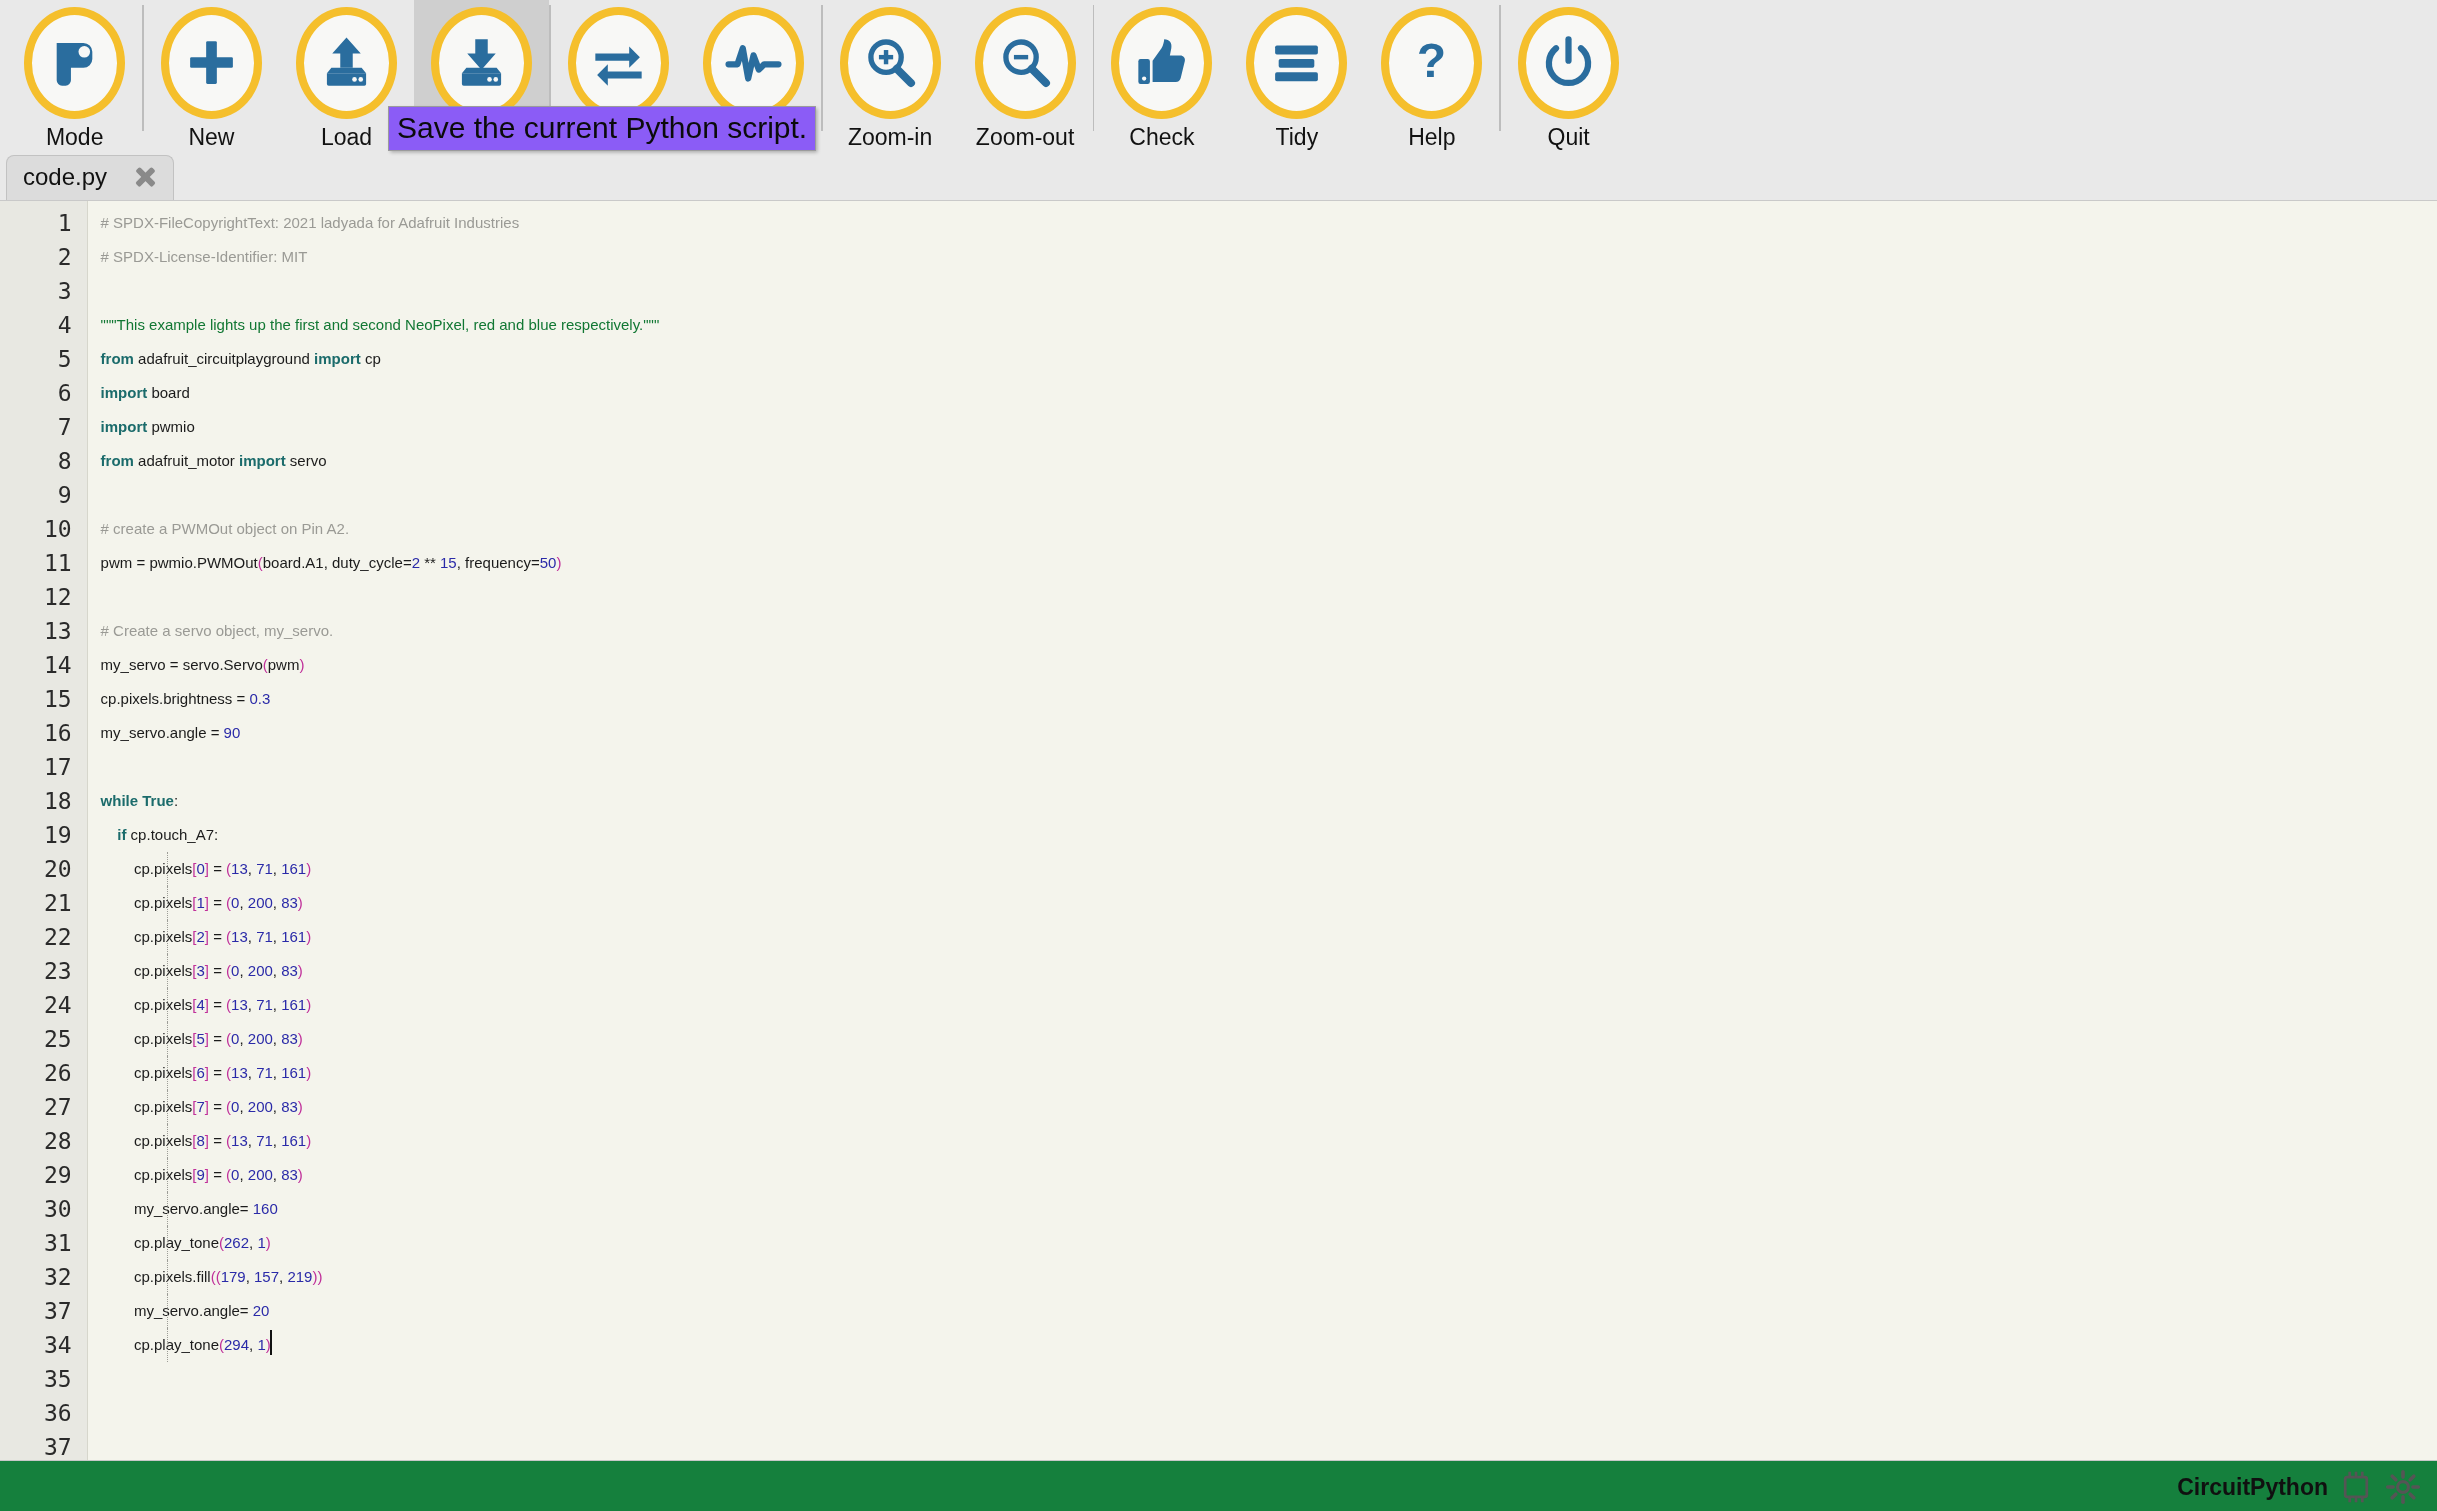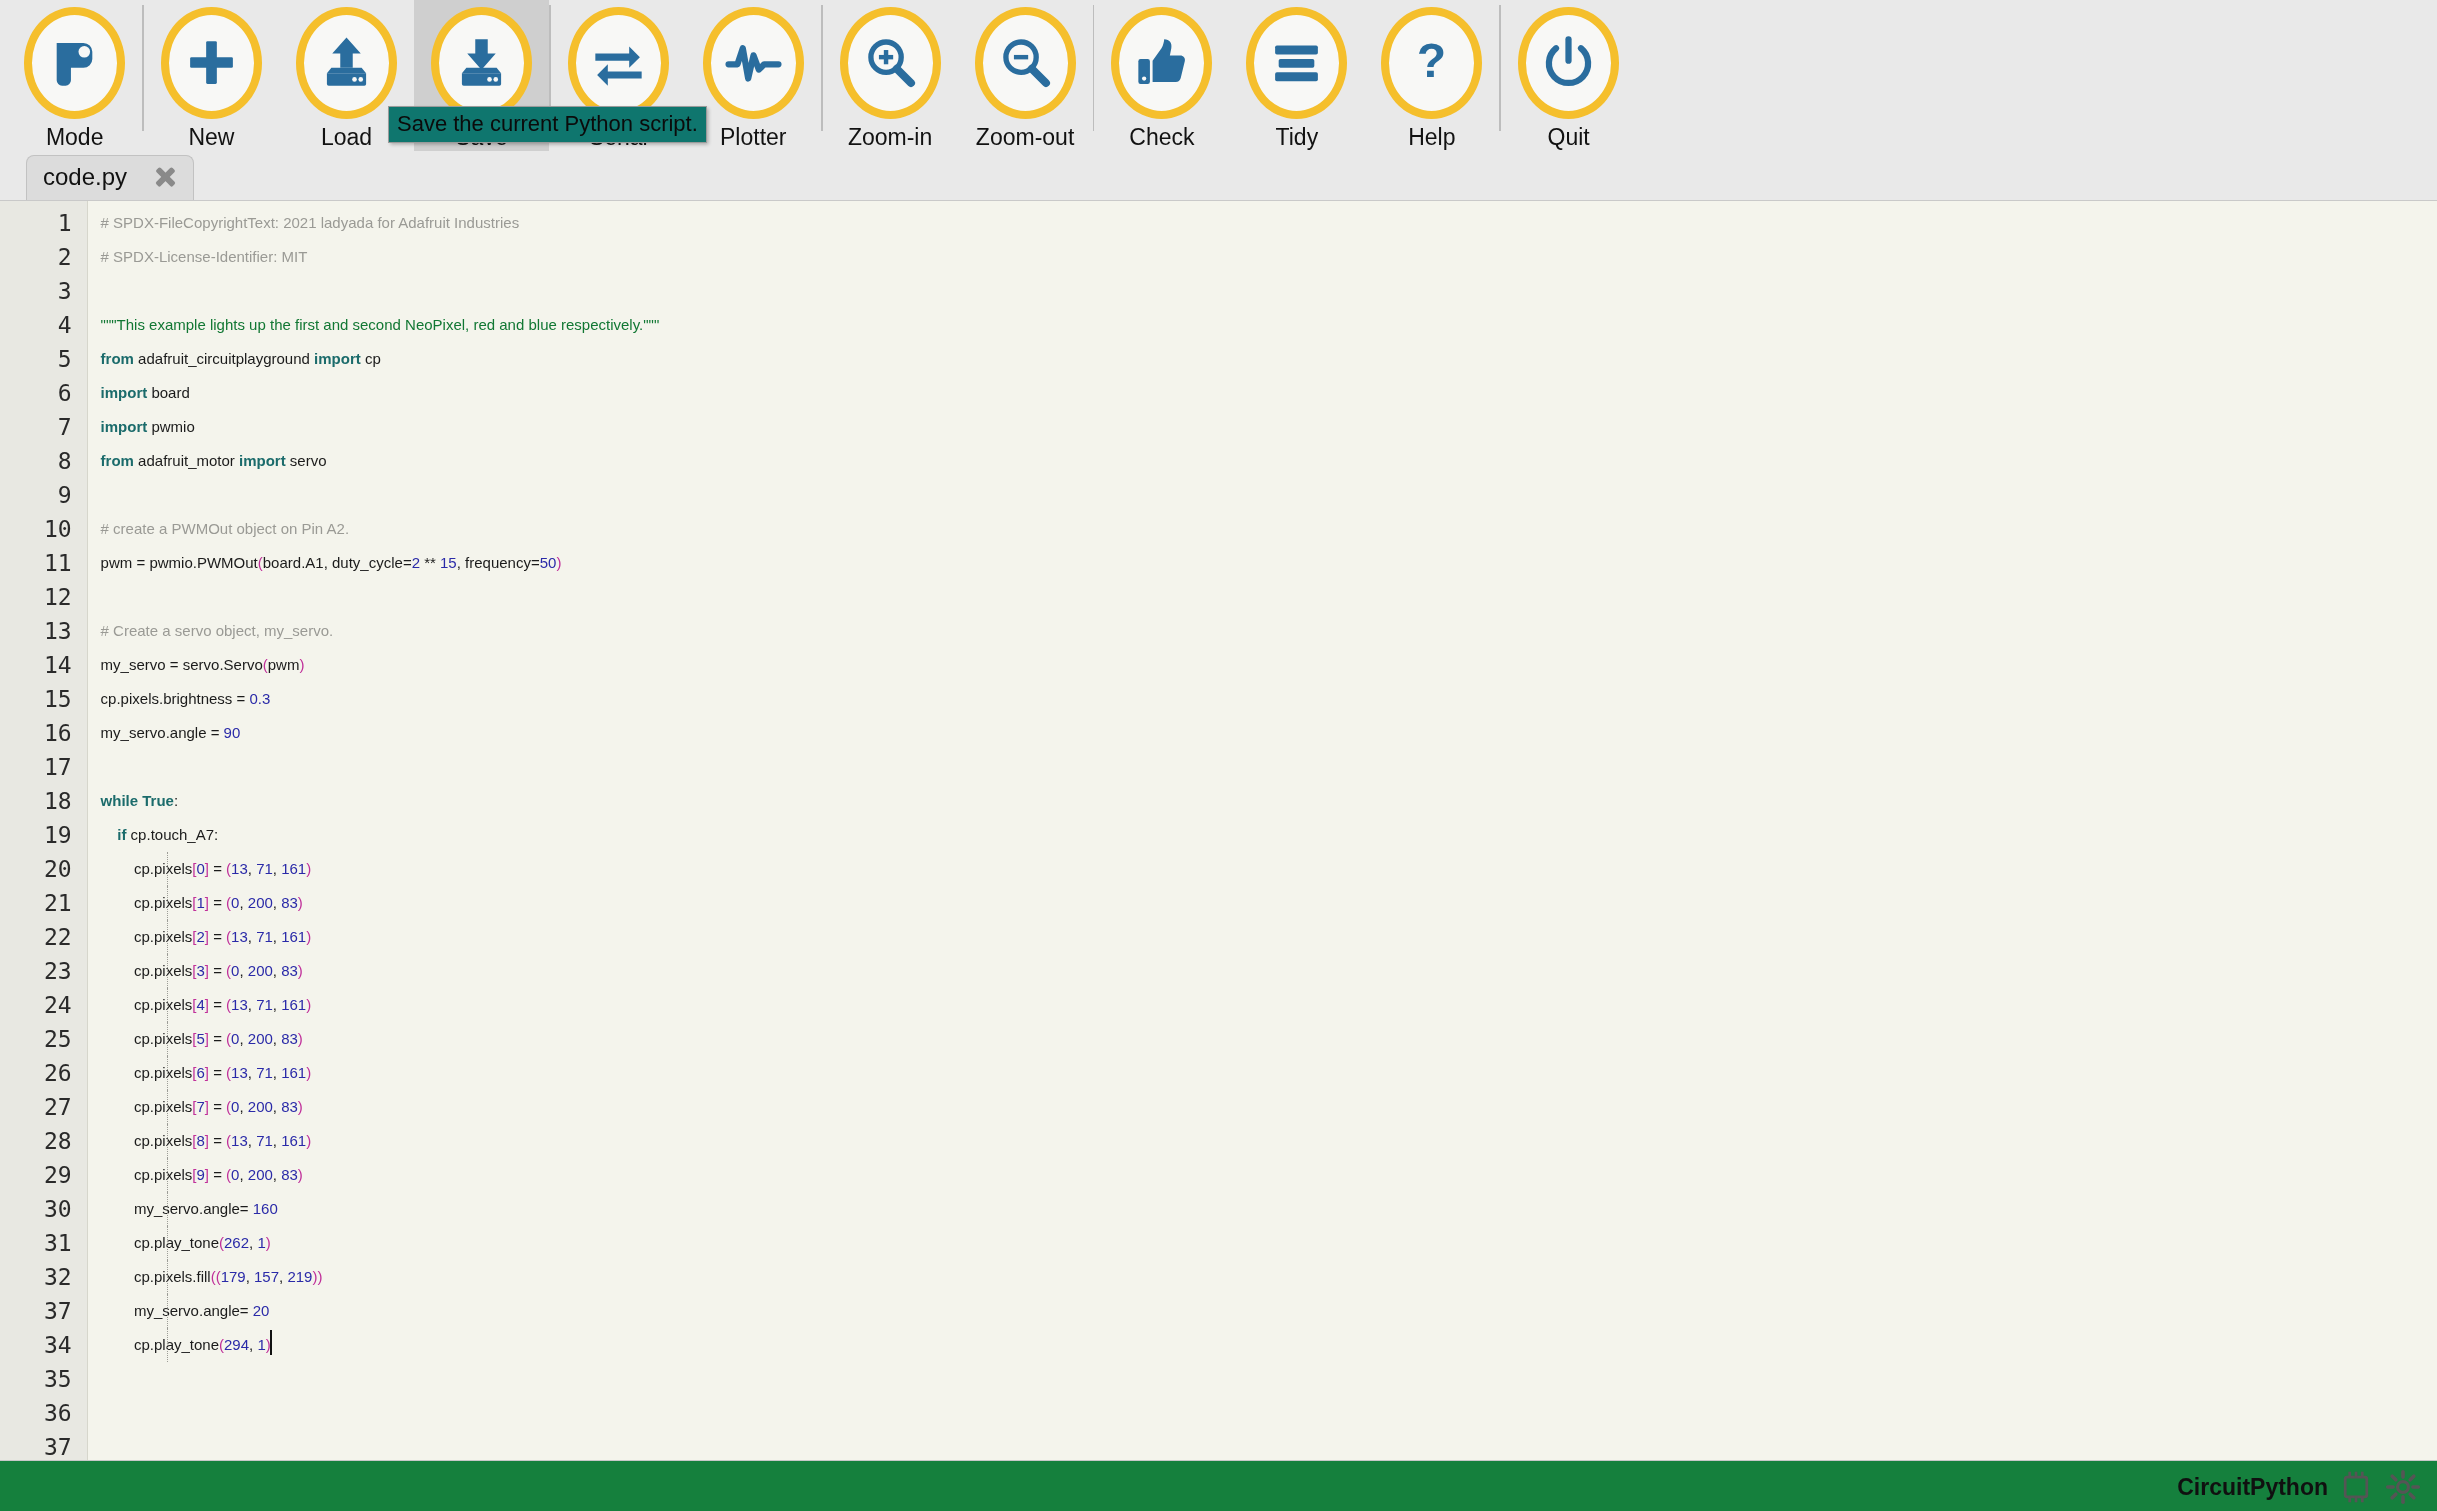--- a/index.html
+++ b/index.html
@@ -52,38 +52,38 @@
     width: 1.8px;
     height: 126px;
     background: #bdbdbd;
     margin-top: 5.4px;
     align-self: flex-start;
   }
   #tooltip {
     position: absolute;
     left: 388px;
     top: 106px;
-    background: #0f766e;
+    background: #8b5cf6;
     border: 0.9px solid #9b9b9b;
     box-shadow: 1.8px 1.8px 3.6px rgba(0,0,0,0.28);
     padding: 3.6px 8px 5.4px 8px;
-    font-size: 22px;
+    font-size: 30px;
     color: #0b0b0b;
     white-space: nowrap;
     z-index: 50;
     font-family: "Liberation Sans", sans-serif;
   }
 
   
   #tabbar {
     height: 47px;
     background: #e9e9e9;
     display: flex;
     align-items: flex-end;
-    padding-left: 26px;
+    padding-left: 6px;
     position: relative;
   }
   .tab {
     display: flex;
     align-items: center;
     gap: 25px;
     background: #dcdcdc;
     border: 0.9px solid #c2c2c2;
     border-bottom: none;
     border-radius: 8px 8px 0 0;

